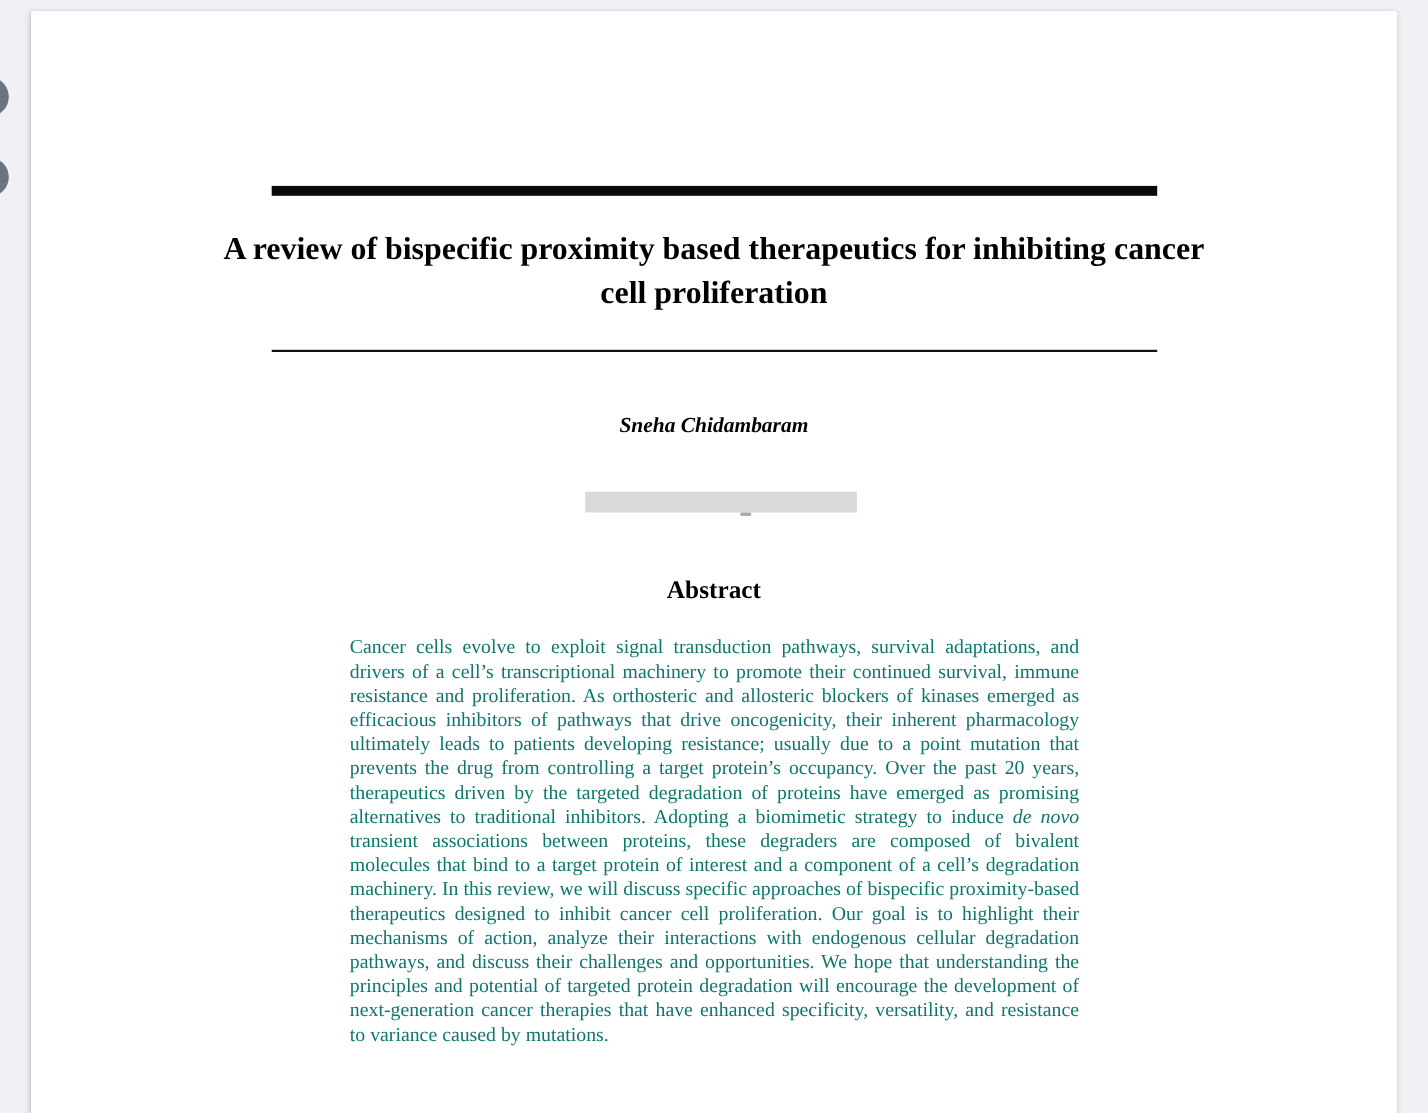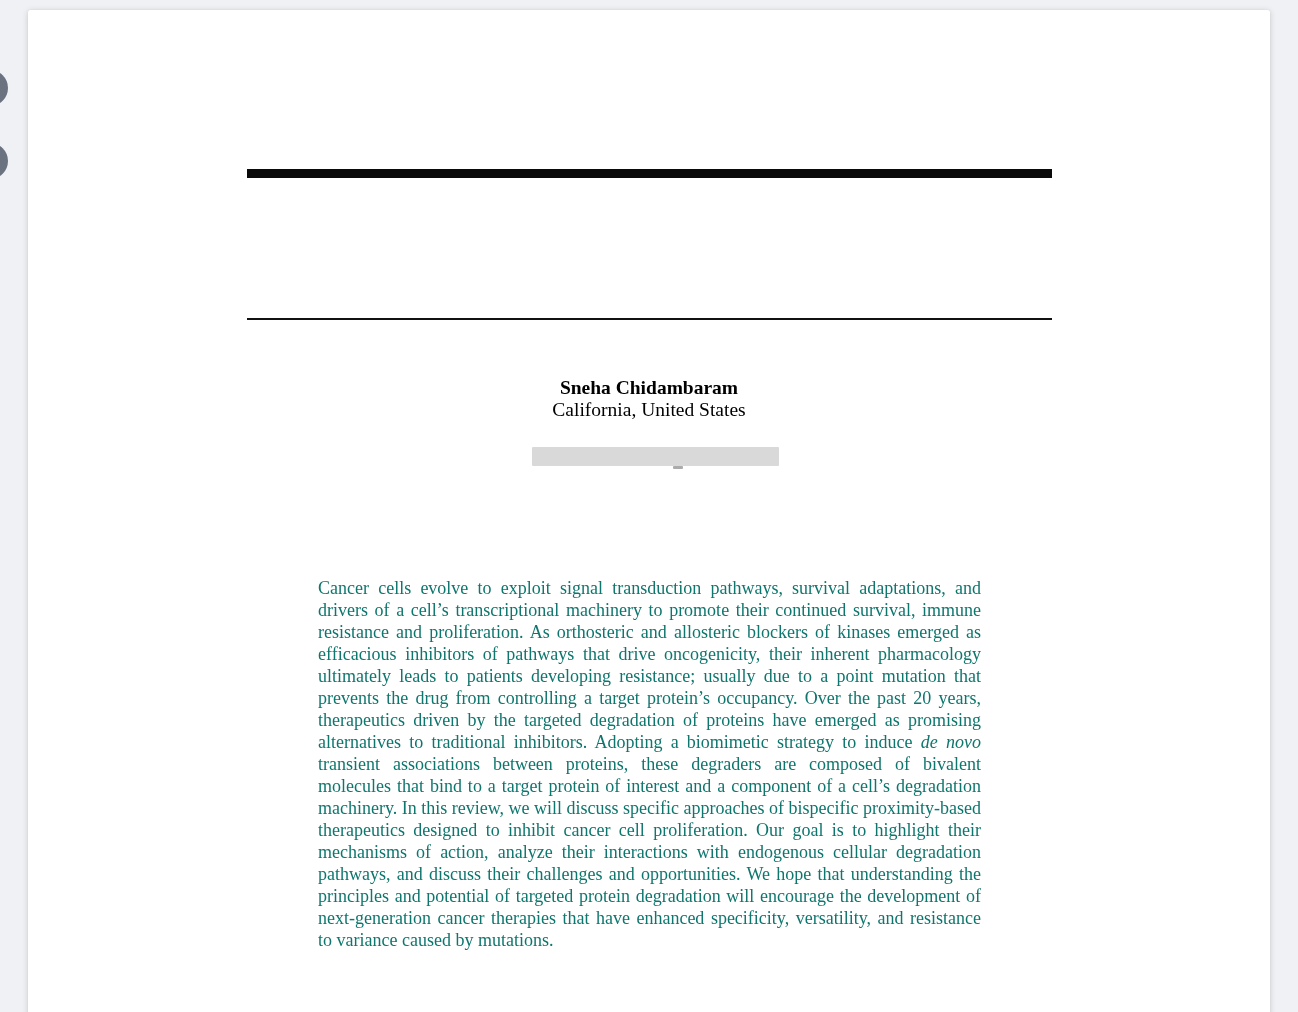--- a/index.html
+++ b/index.html
@@ -77,20 +77,21 @@
 
   .author-block {
     position: absolute;
     left: 0;
     top: 367px;
     width: 1242px;
     text-align: center;
     font-size: 19.5px;
     line-height: 22px;
     color: #000;
+    font-style: italic;
   }
   .author-name { font-weight: bold; }
 
   .redaction {
     position: absolute;
     left: 504px;
     top: 437px;
     width: 247px;
     height: 19px;
     background: #d9d9d9;
@@ -134,28 +135,29 @@
 
 <div class="viewport">
 
   <button class="edge-btn top" aria-label="edge button top"></button>
   <button class="edge-btn bottom" aria-label="edge button bottom"></button>
 
   <div class="paper">
 
     <div class="rule-thick"></div>
 
+    <h1 class="paper-title">A review of bispecific proximity based therapeutics for inhibiting cancer cell proliferation</h1>
 
     <div class="rule-thin"></div>
 
     <div class="author-block">
       <div class="author-name">Sneha Chidambaram</div>
-      <div class="author-line">California, United States</div>
     </div>
 
     <div class="redaction"></div>
     <div class="redaction-mark"></div>
 
+    <h2 class="abstract-heading">Abstract</h2>
 
     <p class="abstract-body"><span>Cancer cells evolve to exploit signal transduction pathways, survival adaptations, and drivers of a cell’s transcriptional machinery to promote their continued survival, immune resistance and proliferation. As orthosteric and allosteric blockers of kinases emerged as efficacious inhibitors of pathways that drive oncogenicity, their inherent pharmacology ultimately leads to patients developing resistance; usually due to a point mutation that prevents the drug from controlling a target protein’s occupancy. Over the past 20 years, therapeutics driven by the targeted degradation of proteins have emerged as promising alternatives to traditional inhibitors. Adopting a biomimetic strategy to induce </span><em>de novo</em><span> transient associations between proteins, these degraders are composed of bivalent molecules that bind to a target protein of interest and a component of a cell’s degradation machinery. In this review, we will discuss specific approaches of bispecific proximity-based therapeutics designed to inhibit cancer cell proliferation. Our goal is to highlight their mechanisms of action, analyze their interactions with endogenous cellular degradation pathways, and discuss their challenges and opportunities. We hope that understanding the principles and potential of targeted protein degradation will encourage the development of next-generation cancer therapies that have enhanced specificity, versatility, and resistance to variance caused by mutations.</span></p>
 
   </div>
 </div>
 
 </body></html>

